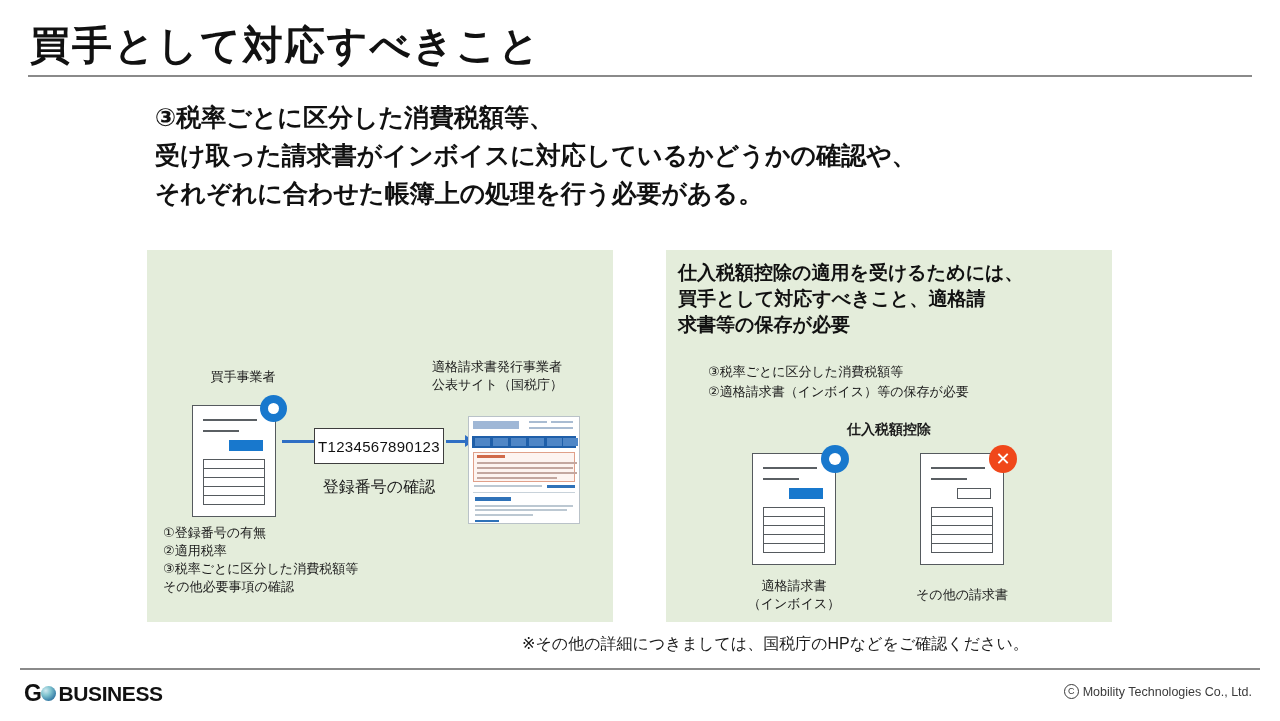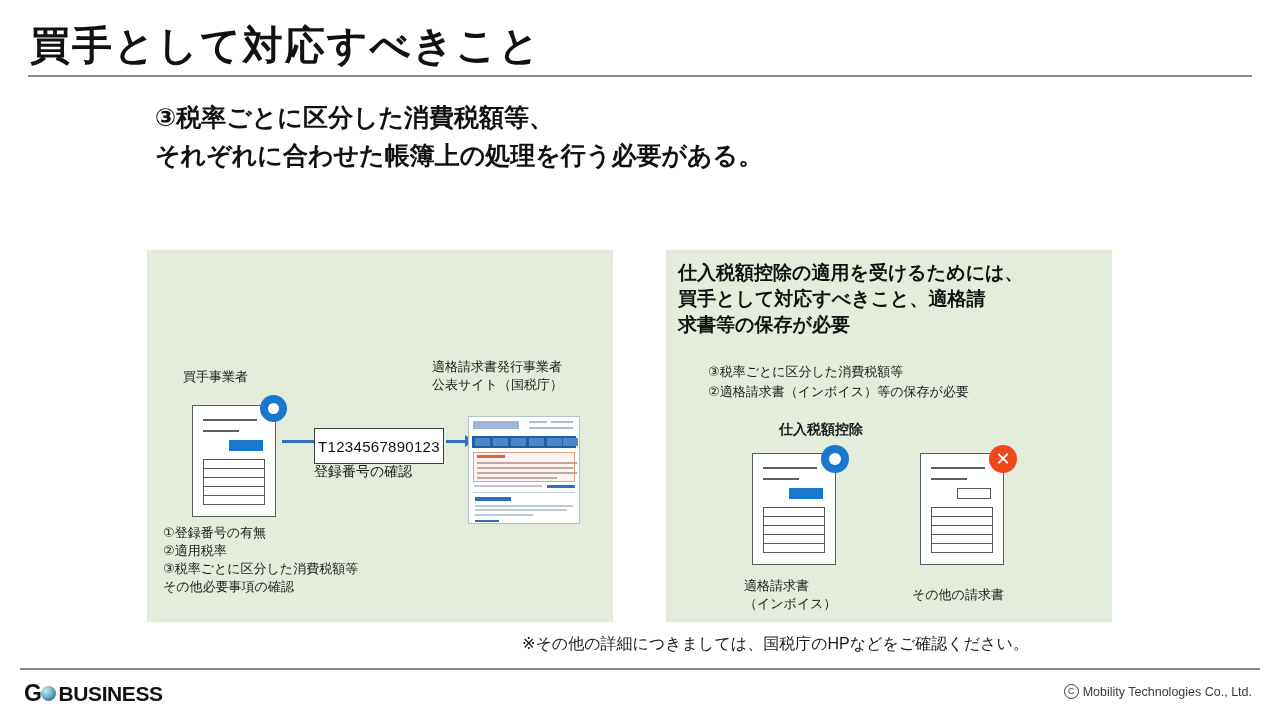--- a/index.html
+++ b/index.html
@@ -65,21 +65,21 @@
   .panel-heading div { white-space: nowrap; }
 
   
   .lbl {
     position: absolute;
     font-size: 13px;
     line-height: 18px;
     color: #1a1a1a;
     white-space: nowrap;
   }
-  .lbl.center { text-align: left; }
+  .lbl.center { text-align: center; }
   .lbl.bold { font-weight: bold; }
 
   
   .doc {
     position: absolute;
     background: #ffffff;
     border: 1.6px solid #555a5e;
     box-sizing: border-box;
   }
   .doc .dline {
@@ -238,20 +238,21 @@
   }
 </style>
 </head>
 <body>
 
 <div class="slide-title">買手として対応すべきこと</div>
 <div class="title-rule"></div>
 
 <div class="lead">
   <div class="lead-line">③税率ごとに区分した消費税額等、</div>
+  <div class="lead-line">受け取った請求書がインボイスに対応しているかどうかの確認や、</div>
   <div class="lead-line">それぞれに合わせた帳簿上の処理を行う必要がある。</div>
 </div>
 
 <div class="panel" id="panel-left">
 
 
   <div class="lbl center" style="left:36px; top:118px; width:120px;">買手事業者</div>
 
   <div class="lbl" style="left:285px; top:108px;">適格請求書発行事業者</div>
   <div class="lbl" style="left:285px; top:126px;">公表サイト（国税庁）</div>
@@ -266,21 +267,21 @@
         <i style="top:26px;"></i>
         <i style="top:35px;"></i>
     </div>
   </div>
   <div class="badge-ok" style="left:113px; top:145px; width:27px; height:27px;"></div>
   <style>#panel-left .badge-ok::after{width:11px;height:11px;}</style>
 
   <div class="arrow-line" style="left:135px; top:190px; width:32px;"></div>
 
   <div class="numbox" style="left:167px; top:178px; width:130px; height:36px;">T1234567890123</div>
-  <div class="lbl center" style="left:167px; top:212px; width:130px; font-size:14px;">登録番号の確認</div>
+  <div class="lbl center" style="left:167px; top:228px; width:130px; font-size:16px;">登録番号の確認</div>
 
   <div class="arrow-line" style="left:299px; top:190px; width:20px;"></div>
   <div class="arrow-head" style="left:318px; top:185px;"></div>
 
   <div class="site" style="left:321px; top:166px; width:112px; height:108px;">
     <div class="s-head"></div>
     <div class="s-logo"></div>
     <div class="s-hl" style="left:60px; top:4px; width:18px;"></div>
     <div class="s-hl" style="left:82px; top:4px; width:22px;"></div>
     <div class="s-hl" style="left:60px; top:10px; width:44px;"></div>

